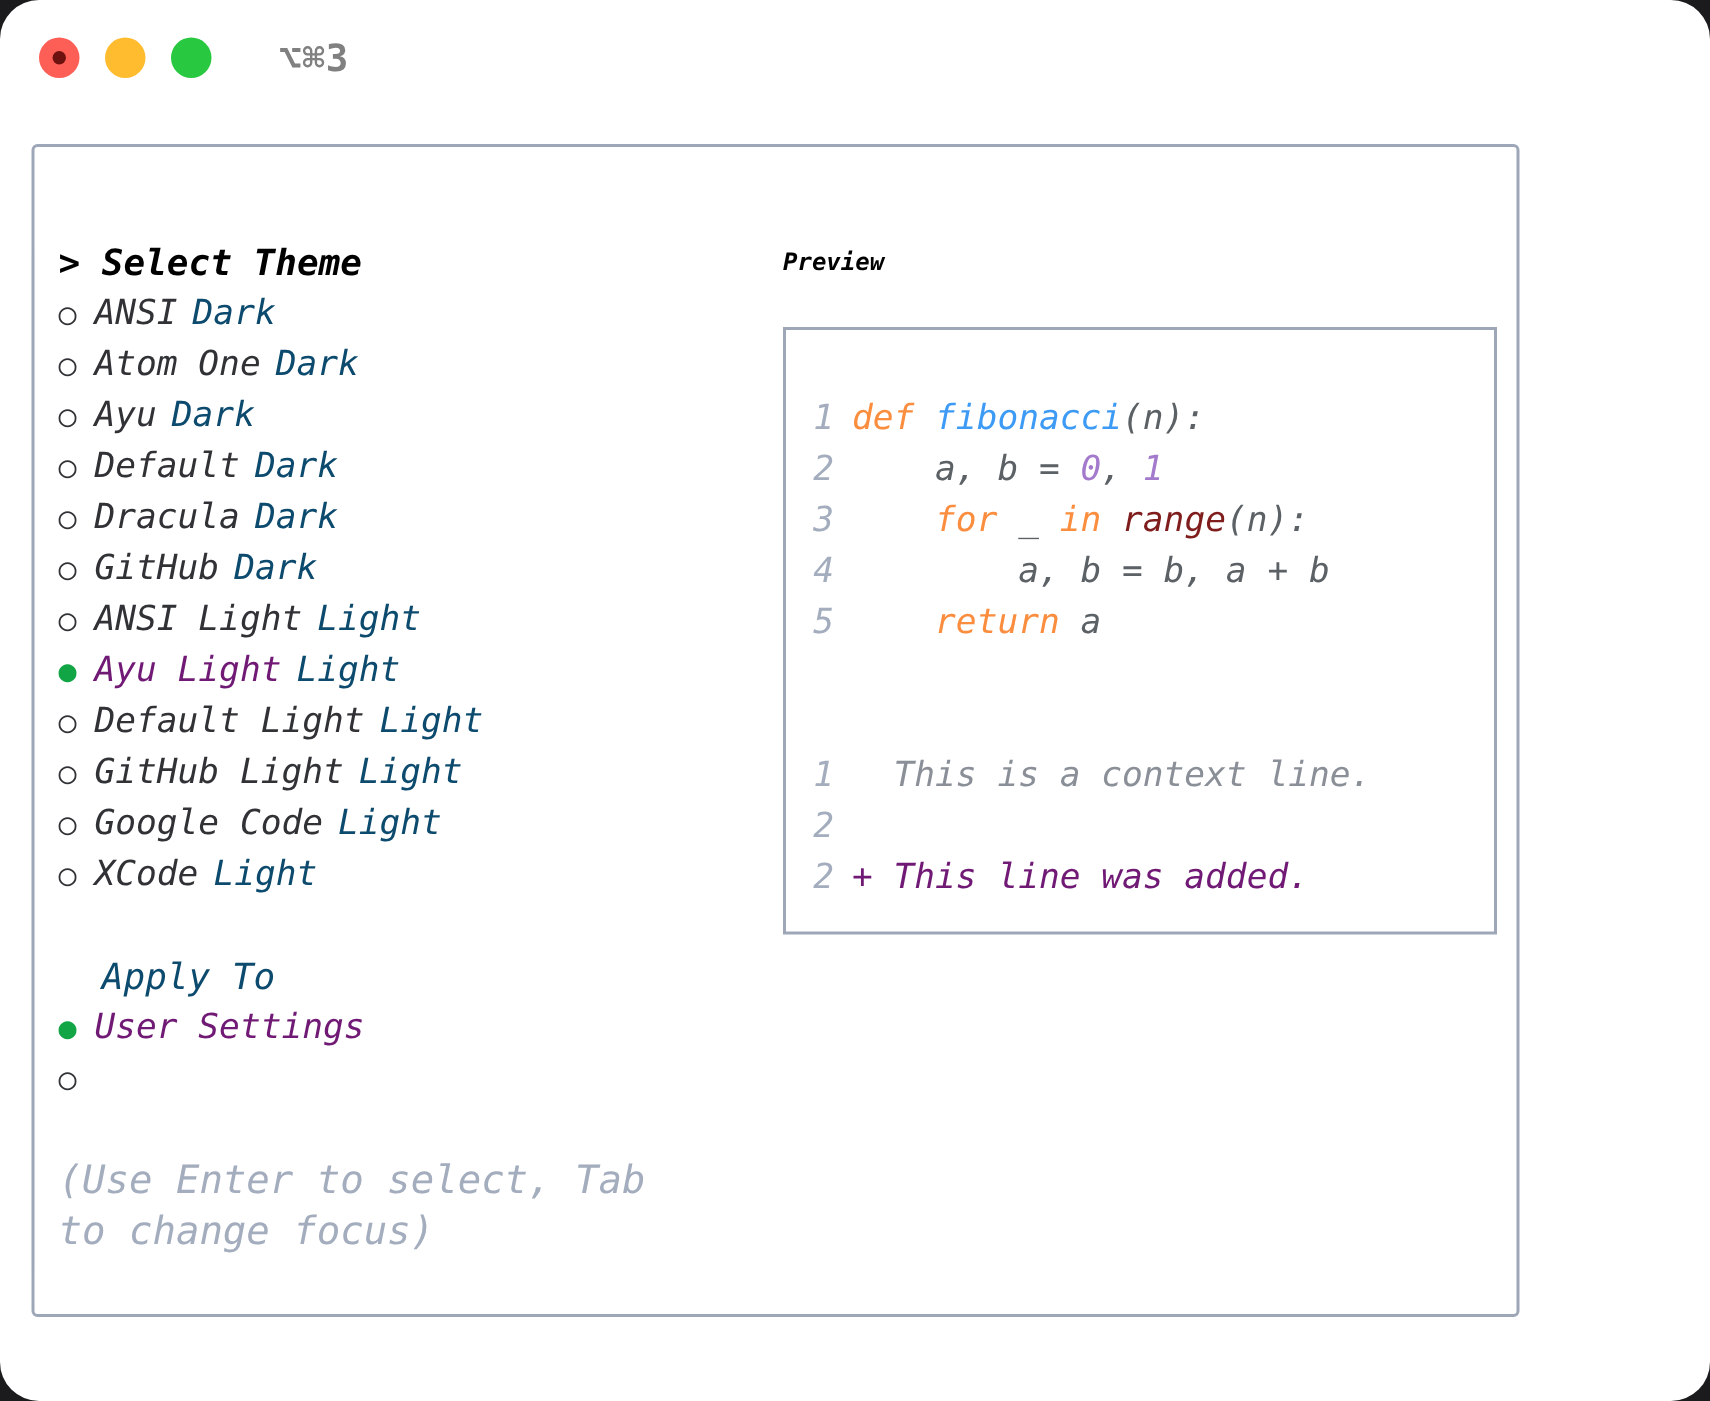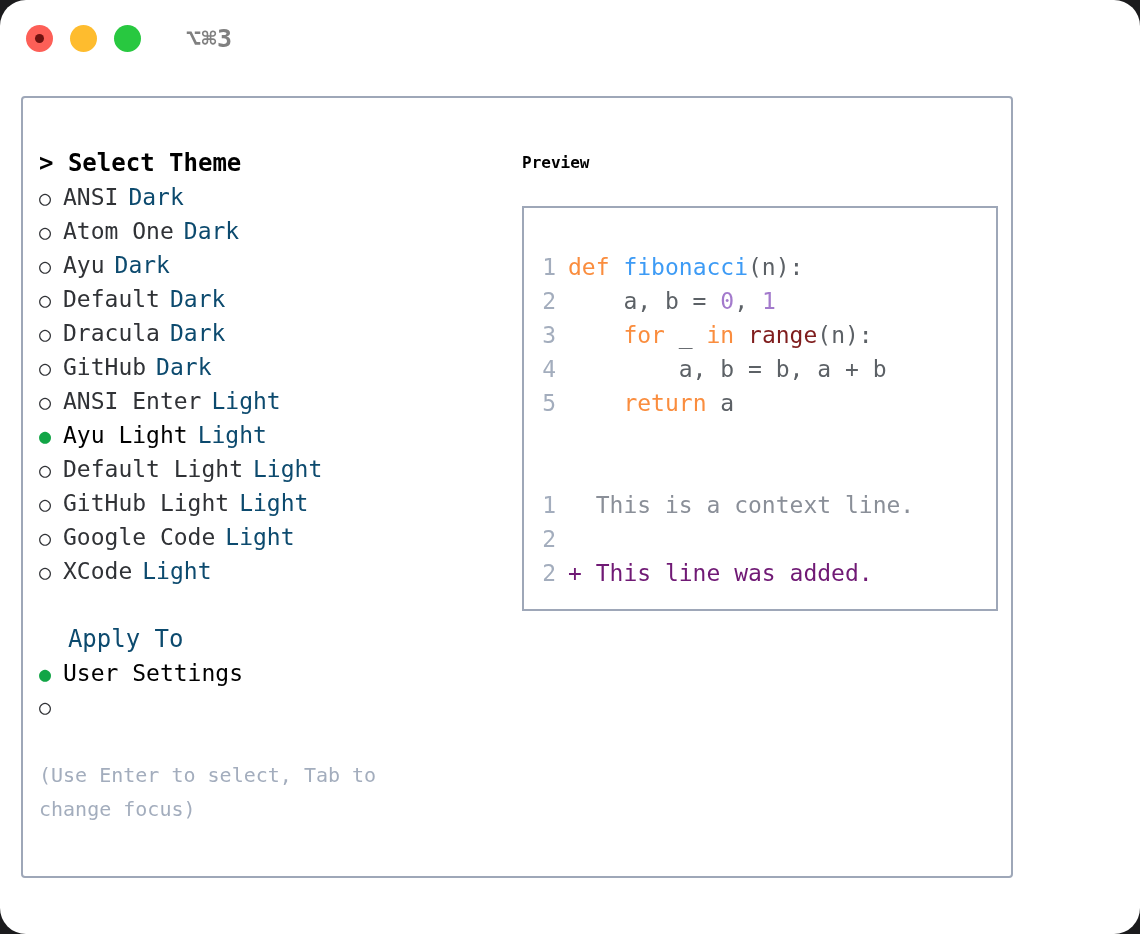--- a/index.html
+++ b/index.html
@@ -66,23 +66,24 @@
     top: 96px;
     width: 992px;
     height: 782px;
     border: 2px solid #9ea7b8;
     border-radius: 4px;
     box-sizing: border-box;
     background: #ffffff;
   }
   .panel-inner {
     display: flex;
-    padding: 48px 0 0 16px;
+    padding: 60px 0 0 16px;
     box-sizing: border-box;
     height: 100%;
+    font-style: italic;
   }
   
   .left-col {
     width: 470px;
     flex: none;
   }
   .section-title {
     font-size: 24px;
     font-weight: bold;
     color: #000000;
@@ -103,31 +104,31 @@
     display: flex;
     align-items: baseline;
   }
   .marker {
     width: 24px;
     flex: none;
     color: #303236;
     font-size: 20px;
   }
   .opt-row.selected .marker,
-  .opt-row.selected .opt-label { color: #000000; }
+  .opt-row.selected .opt-label { color: #701a75; }
   .opt-row.selected .marker { color: #12a546; }
   .opt-label { color: #303236; }
   .opt-tag {
     color: #0c4a6e;
     margin-left: 10px;
   }
   .spacer-row { height: 34px; }
   .hint {
     margin-top: 34px;
-    font-size: 20px;
+    font-size: 26px;
     line-height: 34px;
     color: #a3adbd;
     width: 400px;
   }
   
   .right-col {
     flex: 1;
     padding-left: 13px;
   }
   .preview-title {
@@ -223,21 +224,21 @@
             <span class="opt-label">Dracula</span>
             <span class="opt-tag">Dark</span>
           </div>
           <div class="opt-row">
             <span class="marker">○</span>
             <span class="opt-label">GitHub</span>
             <span class="opt-tag">Dark</span>
           </div>
           <div class="opt-row">
             <span class="marker">○</span>
-            <span class="opt-label">ANSI Enter</span>
+            <span class="opt-label">ANSI Light</span>
             <span class="opt-tag">Light</span>
           </div>
           <div class="opt-row selected">
             <span class="marker">●</span>
             <span class="opt-label">Ayu Light</span>
             <span class="opt-tag">Light</span>
           </div>
           <div class="opt-row">
             <span class="marker">○</span>
             <span class="opt-label">Default Light</span>

